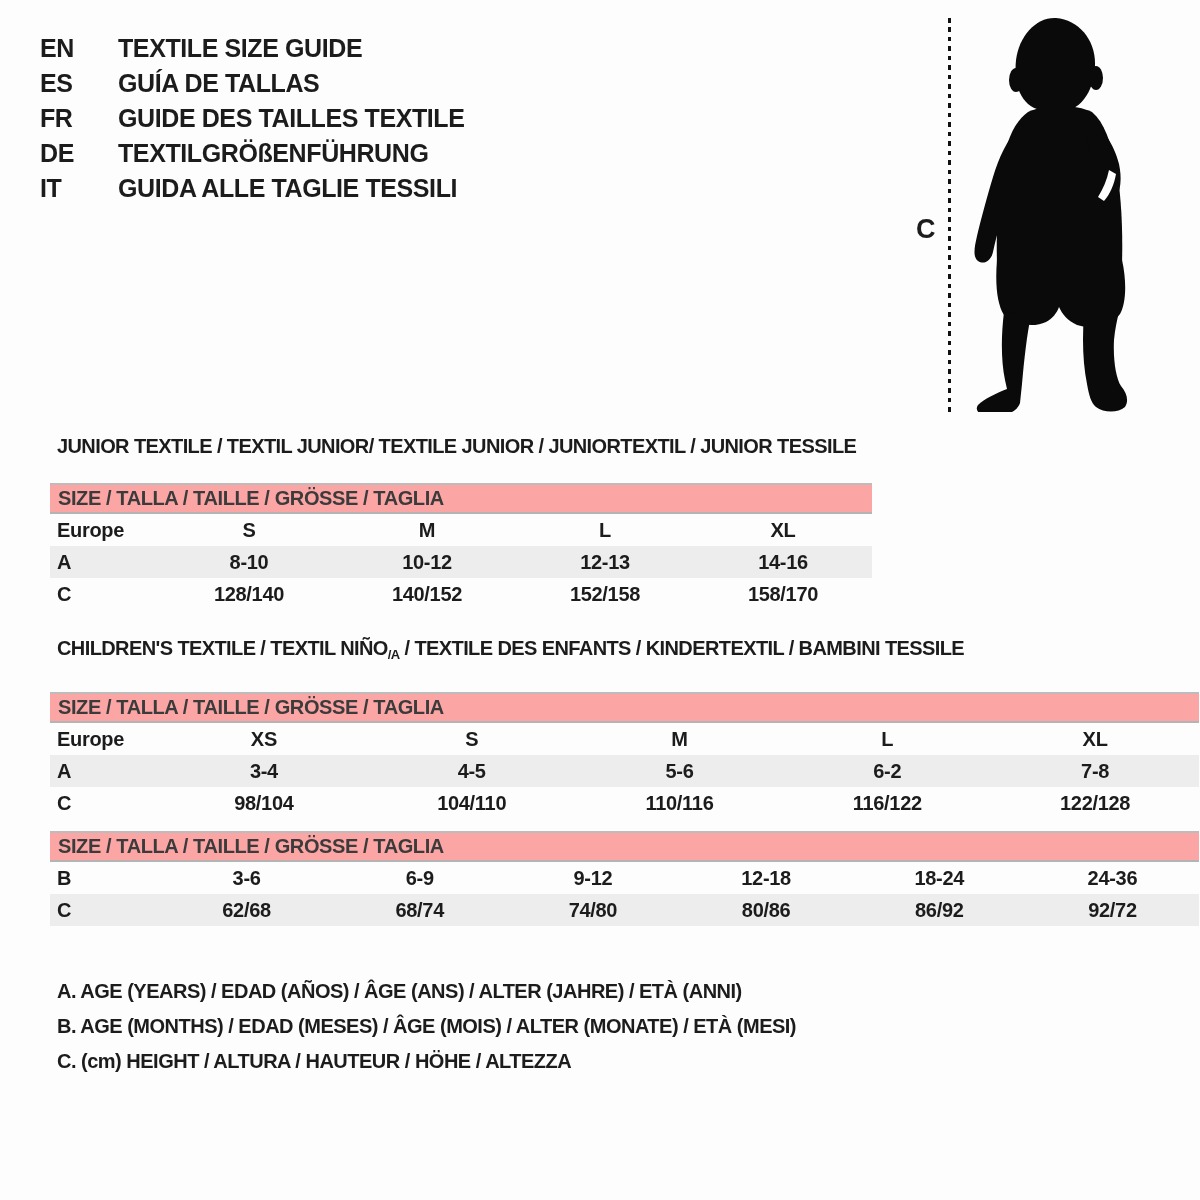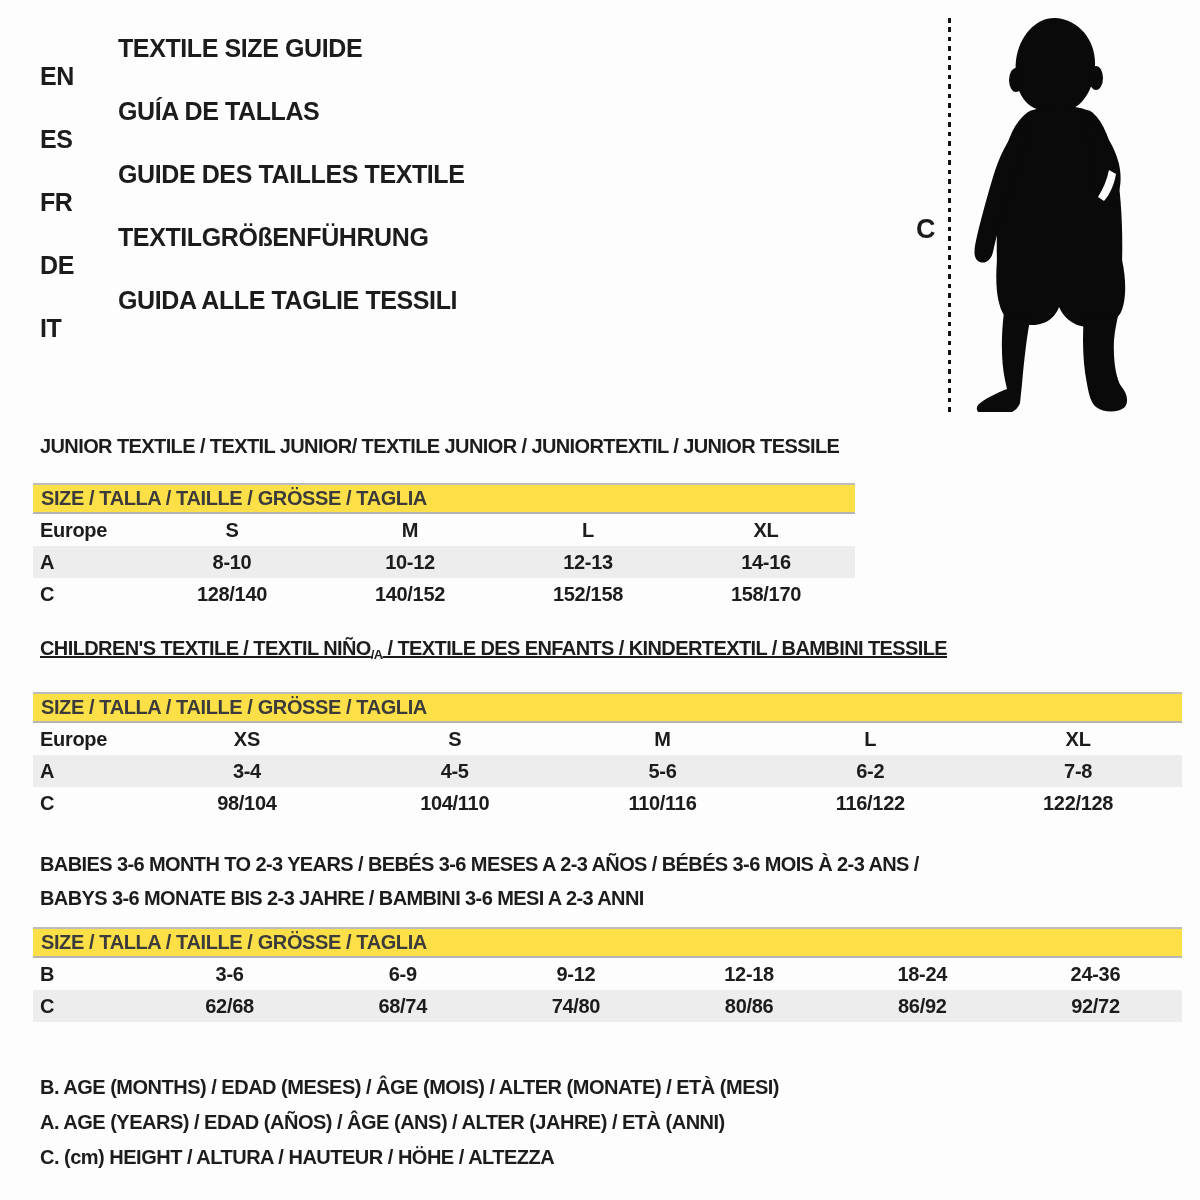--- a/index.html
+++ b/index.html
@@ -8,50 +8,50 @@
     width:1200px; height:1200px;
     background:#fdfdfd;
     color:#1c1c1c;
     font-family:"Liberation Sans", sans-serif;
     overflow:hidden;
   }
 
   
   .langs { position:absolute; top:31px; left:40px; }
   .lang-row { display:flex; font-weight:700; font-size:25px; line-height:35px; letter-spacing:-0.4px; }
-  .lang-code { width:78px;margin-top:28px; }
+  .lang-code { width:78px; }
 
   
   .figure { position:absolute; top:0; left:900px; width:300px; height:440px; }
   .c-label { position:absolute; left:16px; top:214px; font-size:27px; font-weight:700; }
   .dash-line {
     position:absolute; left:48px; top:18px; width:3px; height:398px;
     background:repeating-linear-gradient(to bottom, #111 0 4.5px, transparent 4.5px 9.5px);
   }
   .figure svg { position:absolute; left:63px; top:12px; }
 
   
-  .main { position:absolute; left:33px; top:0; width:1149px; }
+  .main { position:absolute; left:50px; top:0; width:1149px; }
   .sec-title {
     margin:0; padding-left:7px;
     font-size:20px; font-weight:700; letter-spacing:-0.6px; line-height:22px;
   }
   .sec-title .sub { font-size:13px; vertical-align:-4px; }
   .title-junior   { margin-top:435px; }
-  .title-children { margin-top:27px;text-decoration:underline; }
+  .title-children { margin-top:27px; }
   .title-babies   { margin-top:28px; line-height:34px; }
 
   .size-table { margin-top:26px; }
   .size-table.junior { width:822px; }
   .size-table.wide   { width:1149px; }
   .size-table.babies { margin-top:12px; }
 
   .size-bar {
     box-sizing:border-box; height:31px;
-    background:#fde047;
+    background:#fca5a5;
     border-top:2px solid #bcbcbc; border-bottom:2px solid #b4b4b4;
     display:flex; align-items:center;
     padding-left:8px;
     font-size:20px; font-weight:700; letter-spacing:-0.4px; color:#3b3b3b;
   }
   .t-row { display:flex; align-items:center; height:32px; font-size:20px; font-weight:700; letter-spacing:-0.3px; }
   .t-row.shaded { background:#ededed; }
   .t-row .rlabel { width:110px; padding-left:7px; box-sizing:border-box; }
   .t-row .cell { flex:1; text-align:center; }
 
@@ -170,24 +170,20 @@
       <div class="t-row">
         <span class="rlabel">C</span>
         <span class="cell">98/104</span>
         <span class="cell">104/110</span>
         <span class="cell">110/116</span>
         <span class="cell">116/122</span>
         <span class="cell">122/128</span>
       </div>
     </div>
 
-    <h2 class="sec-title title-babies">
-      <span style="display:block">BABIES 3-6 MONTH TO 2-3 YEARS / BEBÉS 3-6 MESES A 2-3 AÑOS / BÉBÉS 3-6 MOIS À 2-3 ANS /</span>
-      <span style="display:block">BABYS 3-6 MONATE BIS 2-3 JAHRE / BAMBINI 3-6 MESI A 2-3 ANNI</span>
-    </h2>
     <div class="size-table wide babies">
       <div class="size-bar">
         <span>SIZE / TALLA / TAILLE / GRÖSSE / TAGLIA</span>
       </div>
       <div class="t-row">
         <span class="rlabel">B</span>
         <span class="cell">3-6</span>
         <span class="cell">6-9</span>
         <span class="cell">9-12</span>
         <span class="cell">12-18</span>
@@ -199,19 +195,19 @@
         <span class="cell">62/68</span>
         <span class="cell">68/74</span>
         <span class="cell">74/80</span>
         <span class="cell">80/86</span>
         <span class="cell">86/92</span>
         <span class="cell">92/72</span>
       </div>
     </div>
 
     <div class="legend">
+      <div class="legend-line">A. AGE (YEARS) / EDAD (AÑOS) / ÂGE (ANS) / ALTER (JAHRE) / ETÀ (ANNI)</div>
       <div class="legend-line">B. AGE (MONTHS) / EDAD (MESES) / ÂGE (MOIS) / ALTER (MONATE) / ETÀ (MESI)</div>
-      <div class="legend-line">A. AGE (YEARS) / EDAD (AÑOS) / ÂGE (ANS) / ALTER (JAHRE) / ETÀ (ANNI)</div>
       <div class="legend-line">C. (cm) HEIGHT / ALTURA / HAUTEUR / HÖHE / ALTEZZA</div>
     </div>
 
   </div>
 </div>
 
 </body></html>

